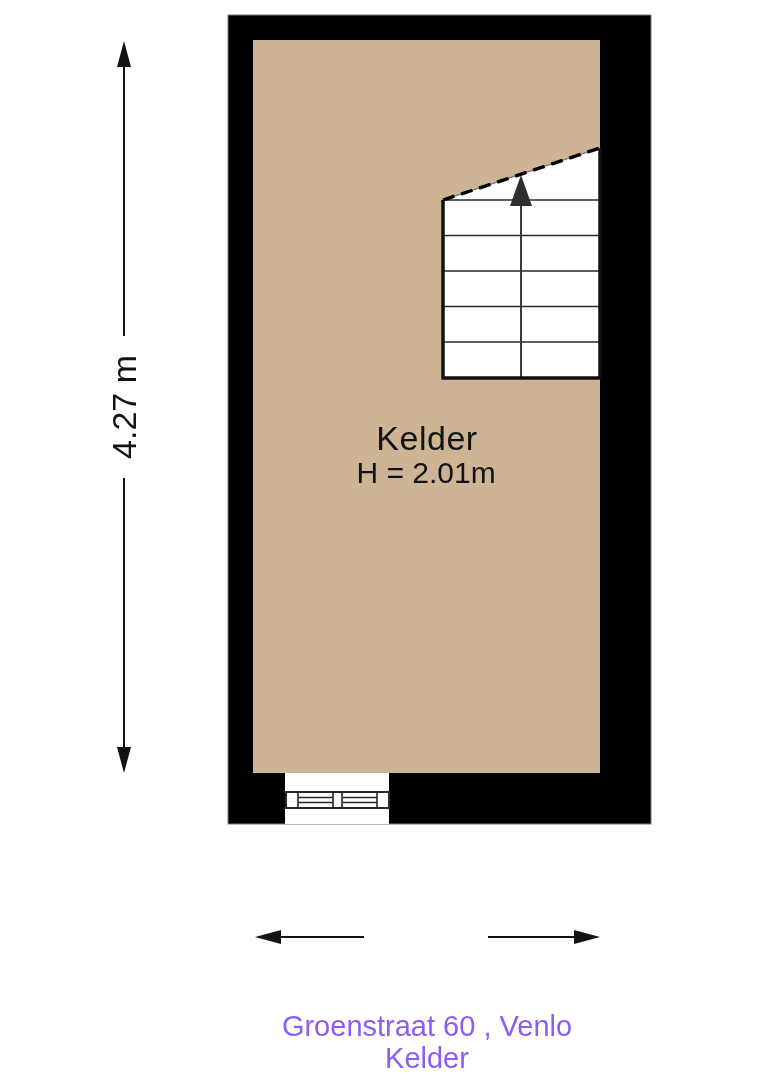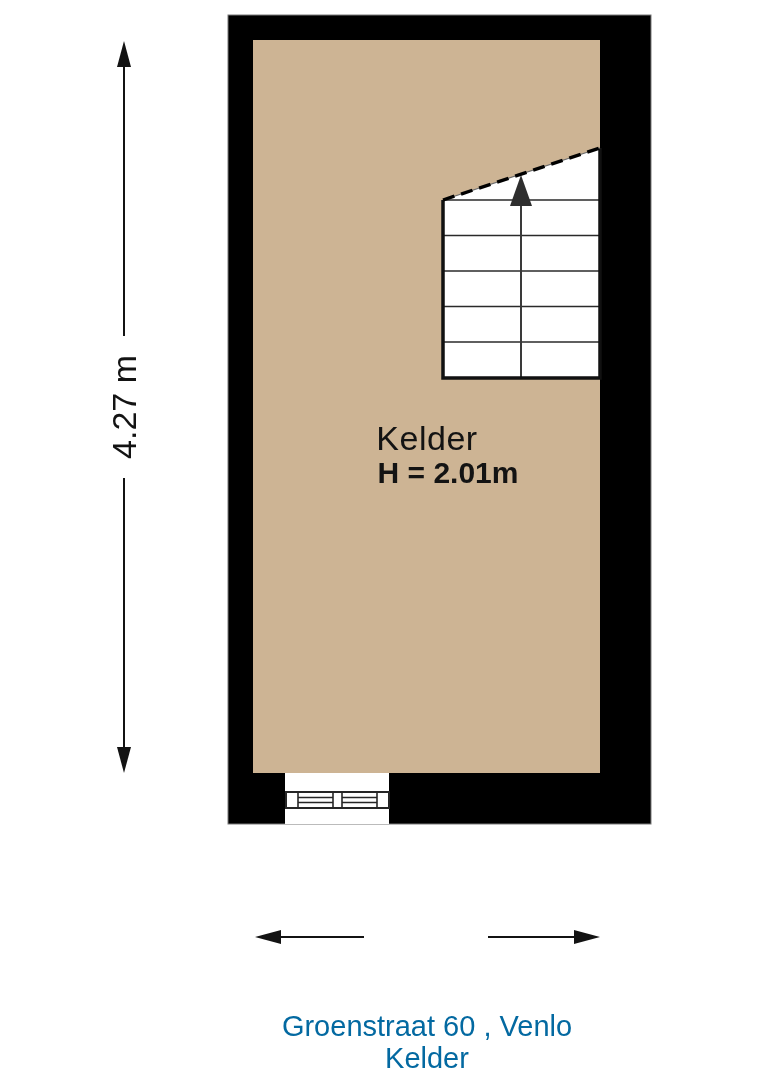--- a/index.html
+++ b/index.html
@@ -45,21 +45,21 @@
   .room-name    { font-size: 34px; letter-spacing: 0.5px; }
   .room-height  { font-size: 30px; }
   .dim-text-v   { font-size: 34px; transform: translate(-50%, -50%) rotate(-90deg); }
   .dim-text-h   { font-size: 34px; }
   .footer {
     position: absolute;
     left: 427px;
     top: 1010px;
     transform: translateX(-50%);
     text-align: center;
-    color: #0369a1;
+    color: #8b5cf6;
     font-size: 29px;
     line-height: 32px;
     white-space: nowrap;
   }
 </style>
 </head>
 <body>
 
 <div class="canvas">
 
@@ -110,21 +110,21 @@
     <g>
       <line class="dim-line" x1="278" y1="937" x2="364" y2="937"></line>
       <line class="dim-line" x1="488" y1="937" x2="577" y2="937"></line>
       <polygon class="dim-arrow" points="255,937 281,930 281,944"></polygon>
       <polygon class="dim-arrow" points="600,937 574,930 574,944"></polygon>
     </g>
   </svg>
 
   <div class="label room-name" style="left:427px; top:438px;">Kelder</div>
 
-  <div class="label room-height" style="left:448px; top:473px;font-weight:bold;">H = 2.01m</div>
+  <div class="label room-height" style="left:426px; top:473px;">H = 2.01m</div>
 
   <div class="label dim-text-v" style="left:124px; top:407px;">4.27 m</div>
 
 
   <div class="footer">
     <div>Groenstraat 60 , Venlo</div>
     <div>Kelder</div>
   </div>
 
 </div>

